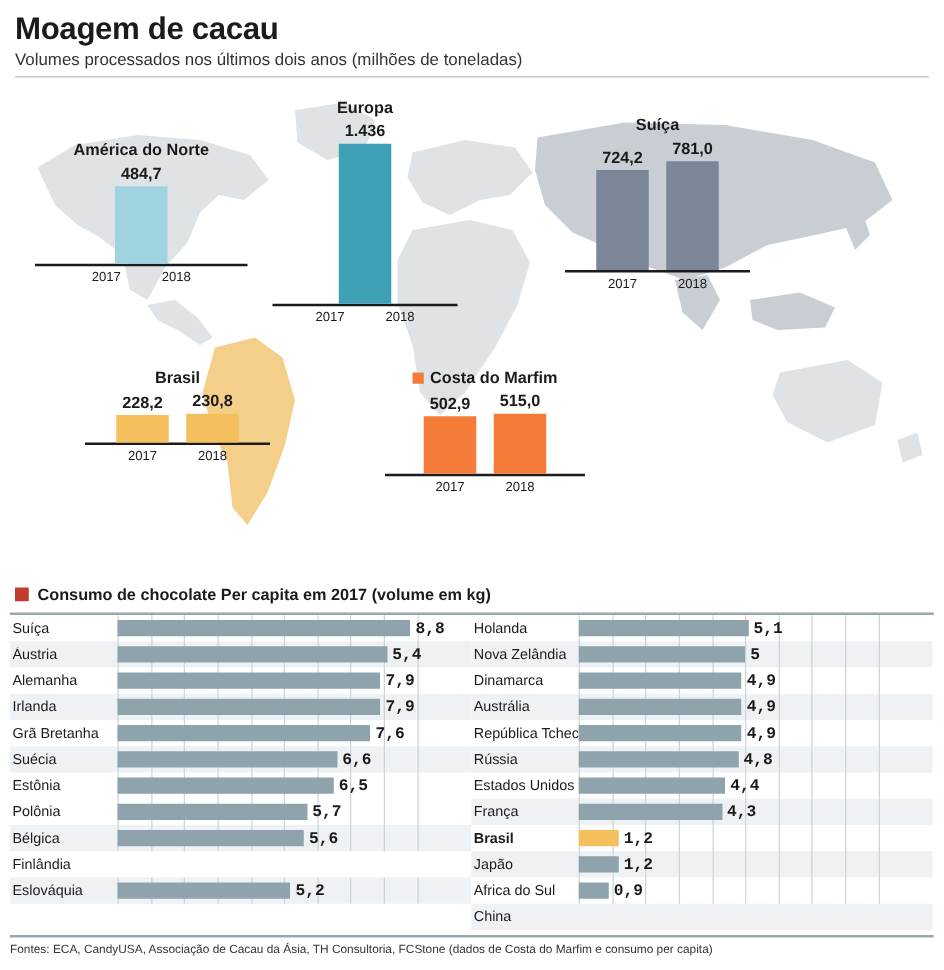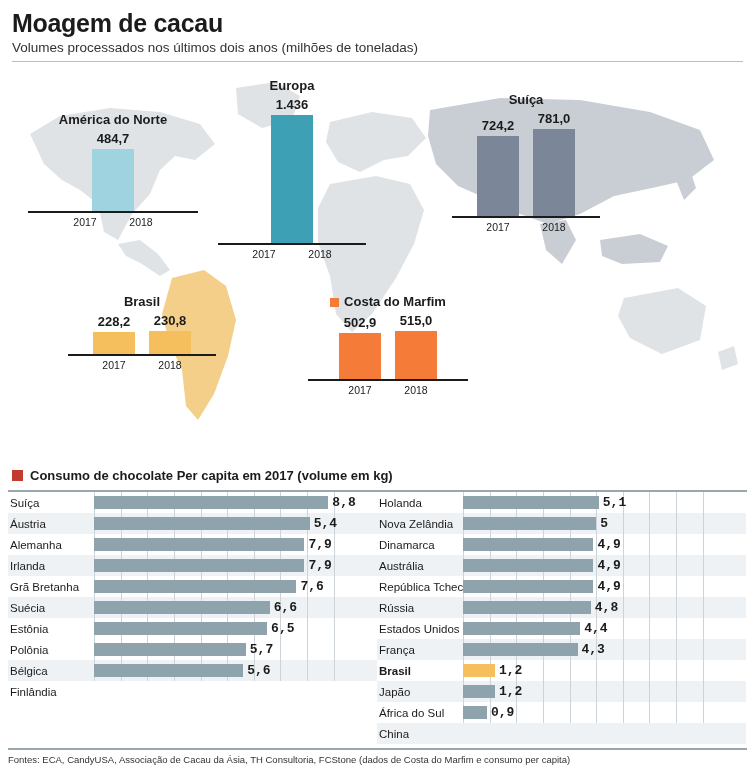--- a/index.html
+++ b/index.html
@@ -369,20 +369,37 @@
               <div class="grid" style="left: 186.413px;"></div>
               <div class="grid" style="left: 213.043px;"></div>
               <div class="grid" style="left: 239.674px;"></div>
               <div class="hbar" style="width: 149.13px;"></div>
               <span class="num">5,6</span>
             </div>
           </div>
           <div class="row">
             <div class="lbl">Finlândia</div>
           </div>
+          <div class="row alt">
+            <div class="lbl">Eslováquia</div>
+            <div class="track">
+              <div class="grid" style="left: 0px;"></div>
+              <div class="grid" style="left: 26.6304px;"></div>
+              <div class="grid" style="left: 53.2609px;"></div>
+              <div class="grid" style="left: 79.8913px;"></div>
+              <div class="grid" style="left: 106.522px;"></div>
+              <div class="grid" style="left: 133.152px;"></div>
+              <div class="grid" style="left: 159.783px;"></div>
+              <div class="grid" style="left: 186.413px;"></div>
+              <div class="grid" style="left: 213.043px;"></div>
+              <div class="grid" style="left: 239.674px;"></div>
+              <div class="hbar" style="width: 138.478px;"></div>
+              <span class="num">5,2</span>
+            </div>
+          </div>
         </div>
       <div class="col" id="col-right">
           <div class="row">
             <div class="lbl">Holanda</div>
             <div class="track">
               <div class="grid" style="left: 0px;"></div>
               <div class="grid" style="left: 26.6304px;"></div>
               <div class="grid" style="left: 53.2609px;"></div>
               <div class="grid" style="left: 79.8913px;"></div>
               <div class="grid" style="left: 106.522px;"></div>

